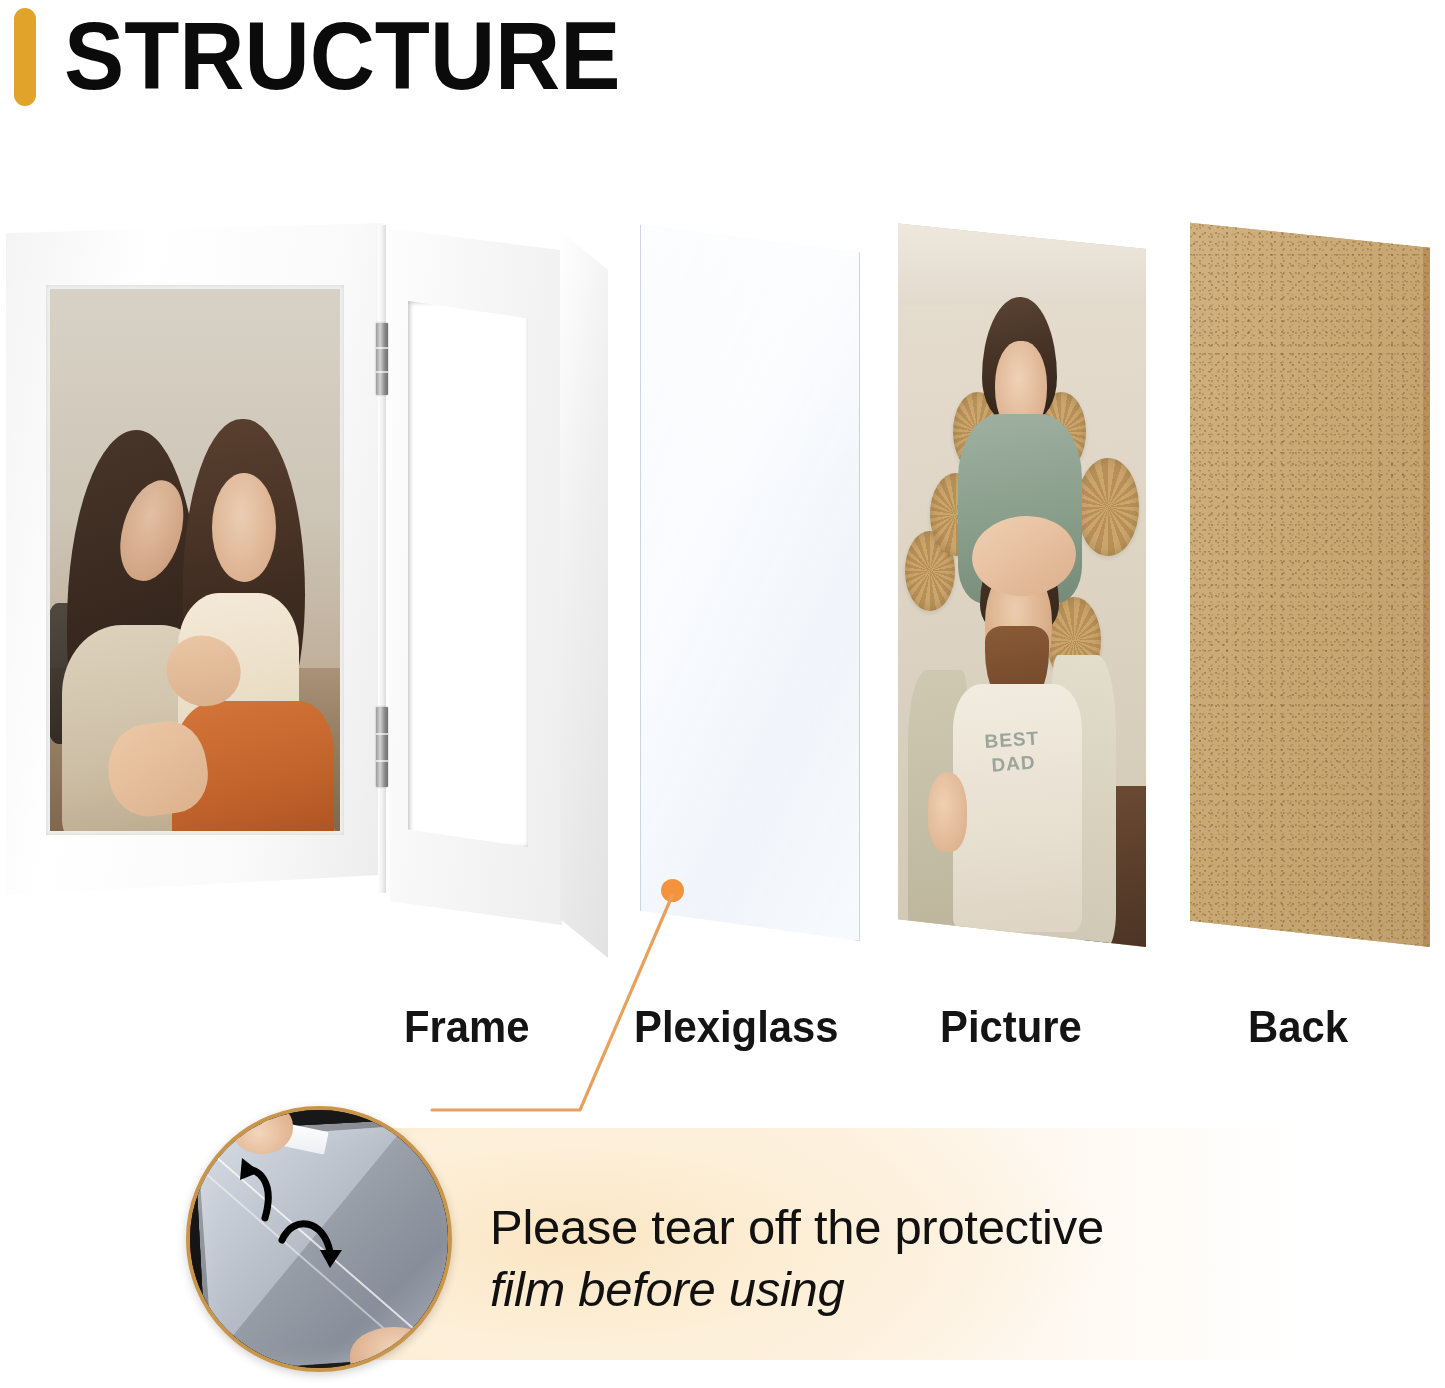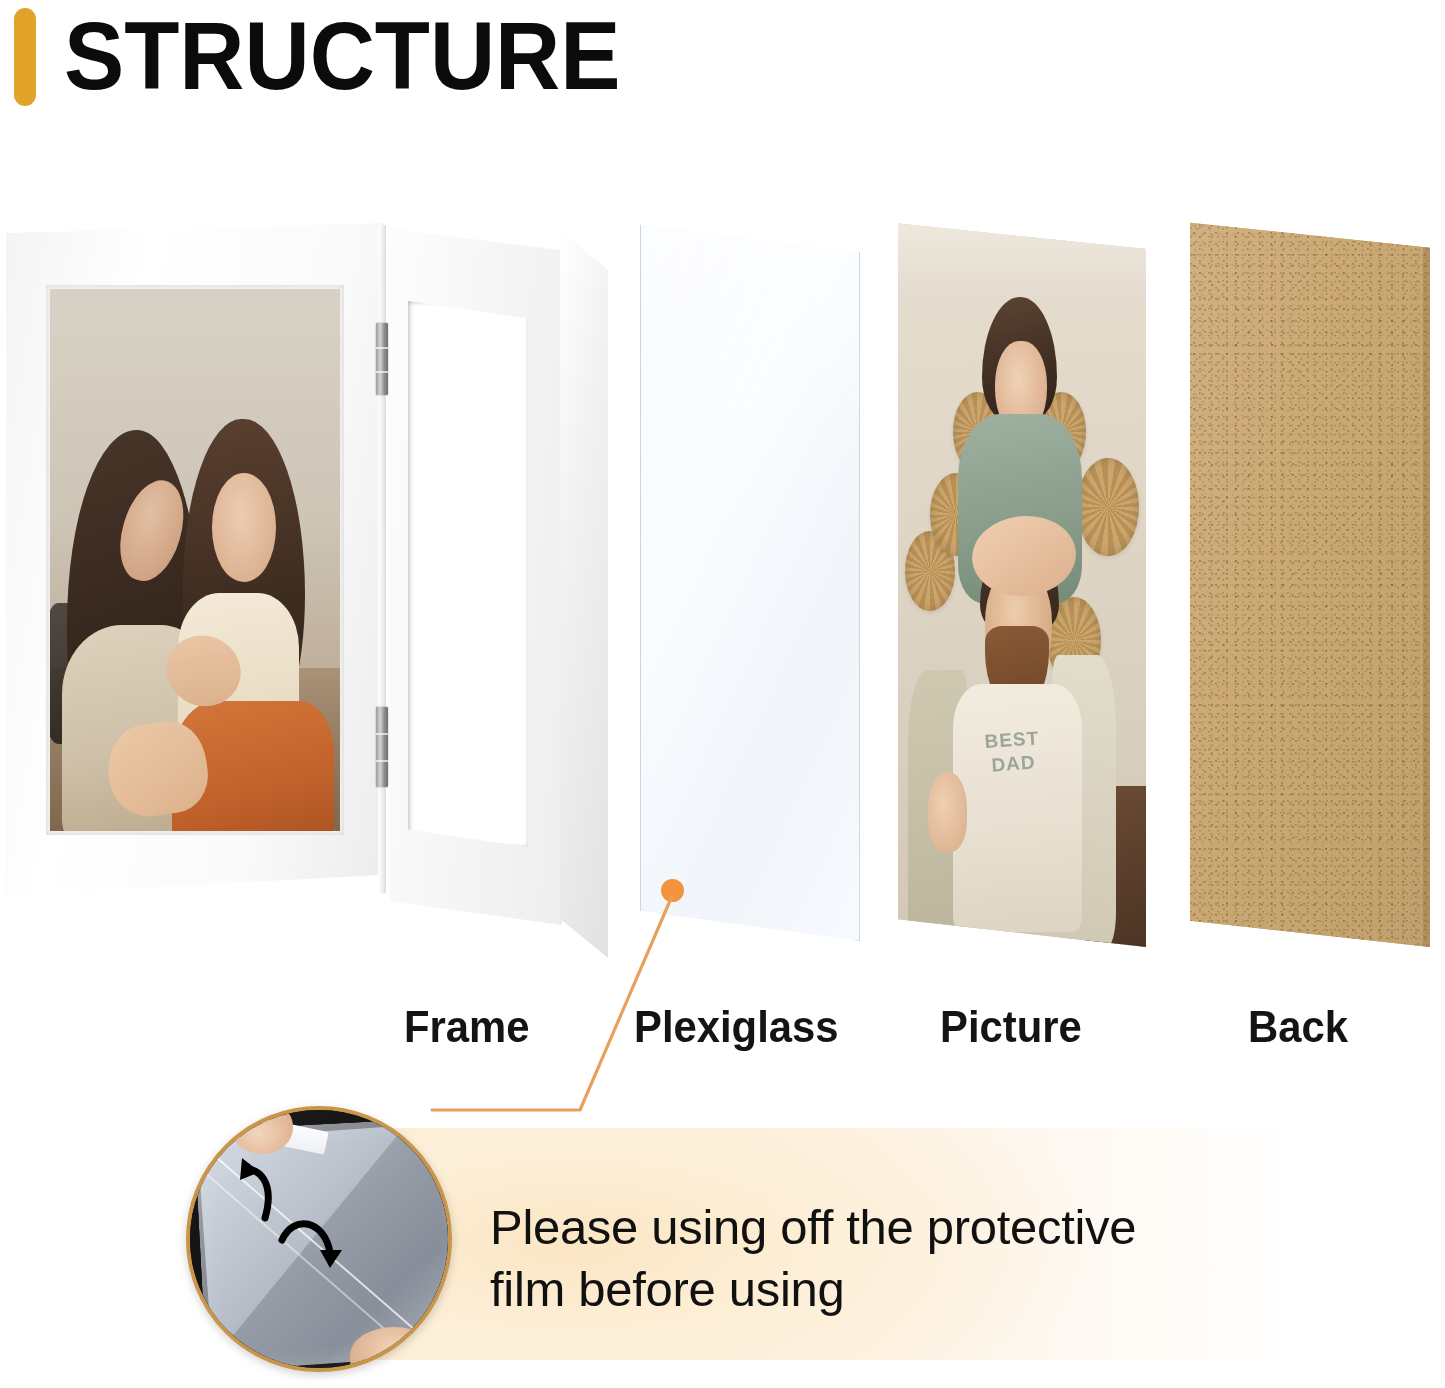--- a/index.html
+++ b/index.html
@@ -426,21 +426,21 @@
   .note-text {
     position: absolute;
     left: 490px; top: 1196px;
     width: 800px;
     font-size: 49px;
     line-height: 62px;
     color: #111111;
     font-weight: normal;
     letter-spacing: -0.3px;
   }
-  .note-text .l2 { display: block; }
+  .note-text .l2 { display: block; font-style: italic; }
 
   
   .inset {
     position: absolute;
     left: 186px; top: 1106px;
     width: 258px; height: 258px;
     border-radius: 50%;
     border: 4px solid #C9954A;
     overflow: hidden;
     background: #141414;
@@ -593,21 +593,21 @@
   <div class="comp-label l2">Picture</div>
   <div class="comp-label l3">Back</div>
 </div>
 
 <svg class="leader" viewBox="0 0 1445 1388">
   <polyline points="672,896 580,1110 432,1110" fill="none" stroke="#E8A15C" stroke-width="3.2" stroke-linecap="round" stroke-linejoin="round"></polyline>
 </svg>
 
 <div class="note-band"></div>
 <div class="note-text">
-  <span class="l1">Please using off the protective</span>
+  <span class="l1">Please tear off the protective</span>
   <span class="l2">film before using</span>
 </div>
 
 <div class="inset">
   <div class="bg-dark"></div>
   <div class="film-sheet"></div>
   <div class="film-peel"></div>
   <div class="diag-line"></div>
   <div class="diag-line2"></div>
   <div class="tab"></div>

